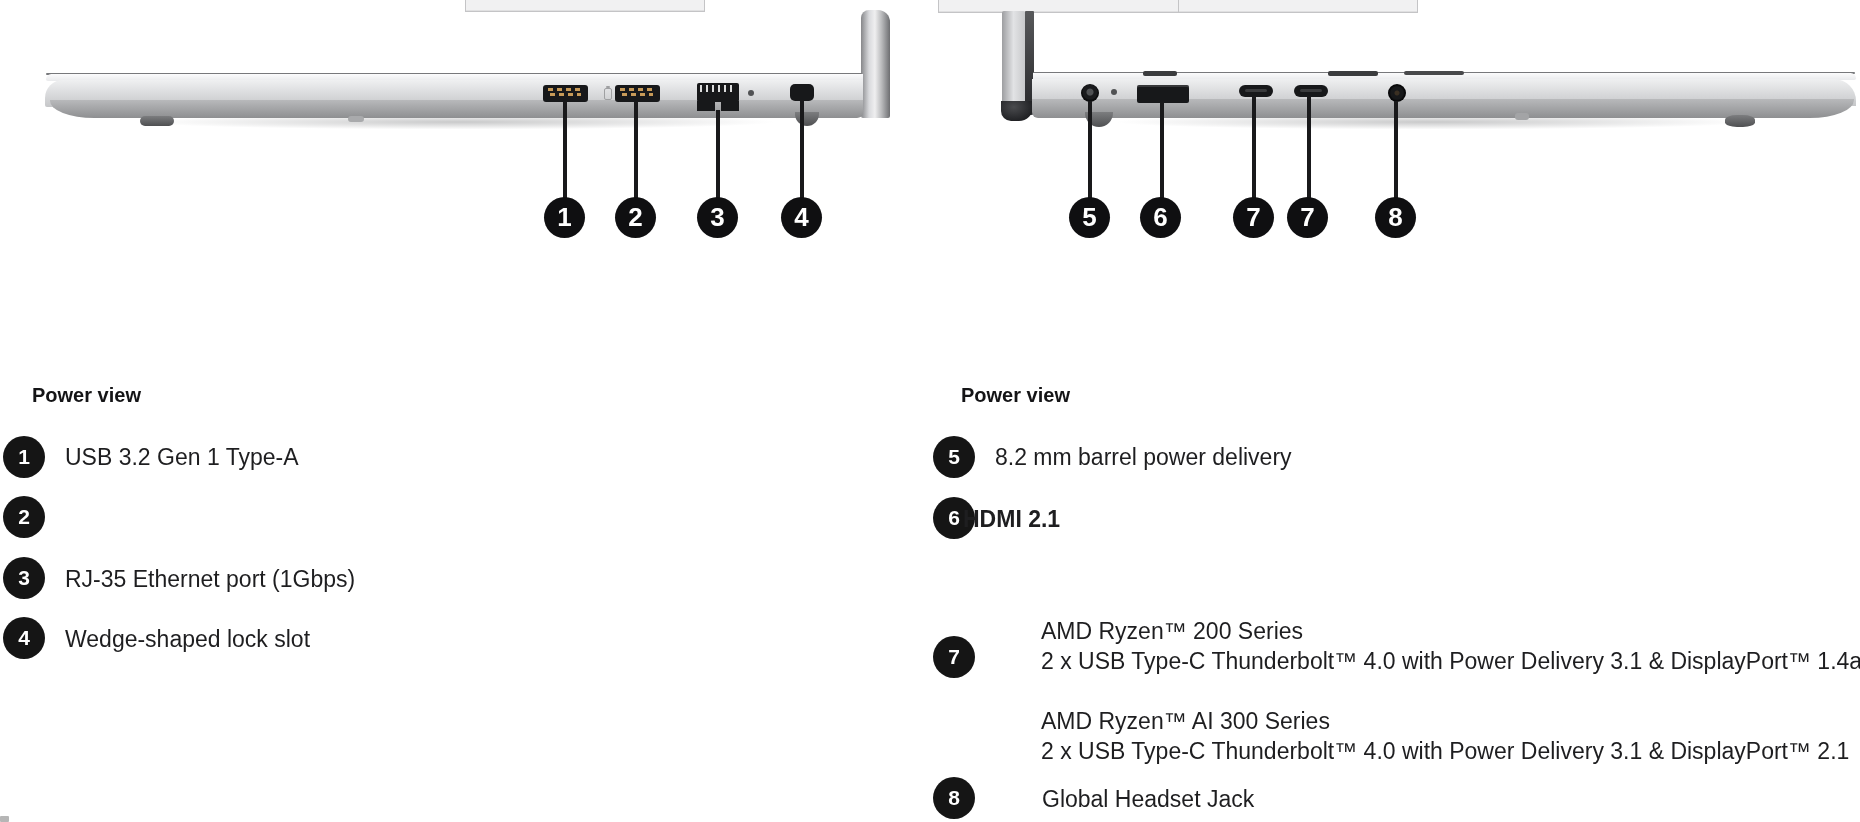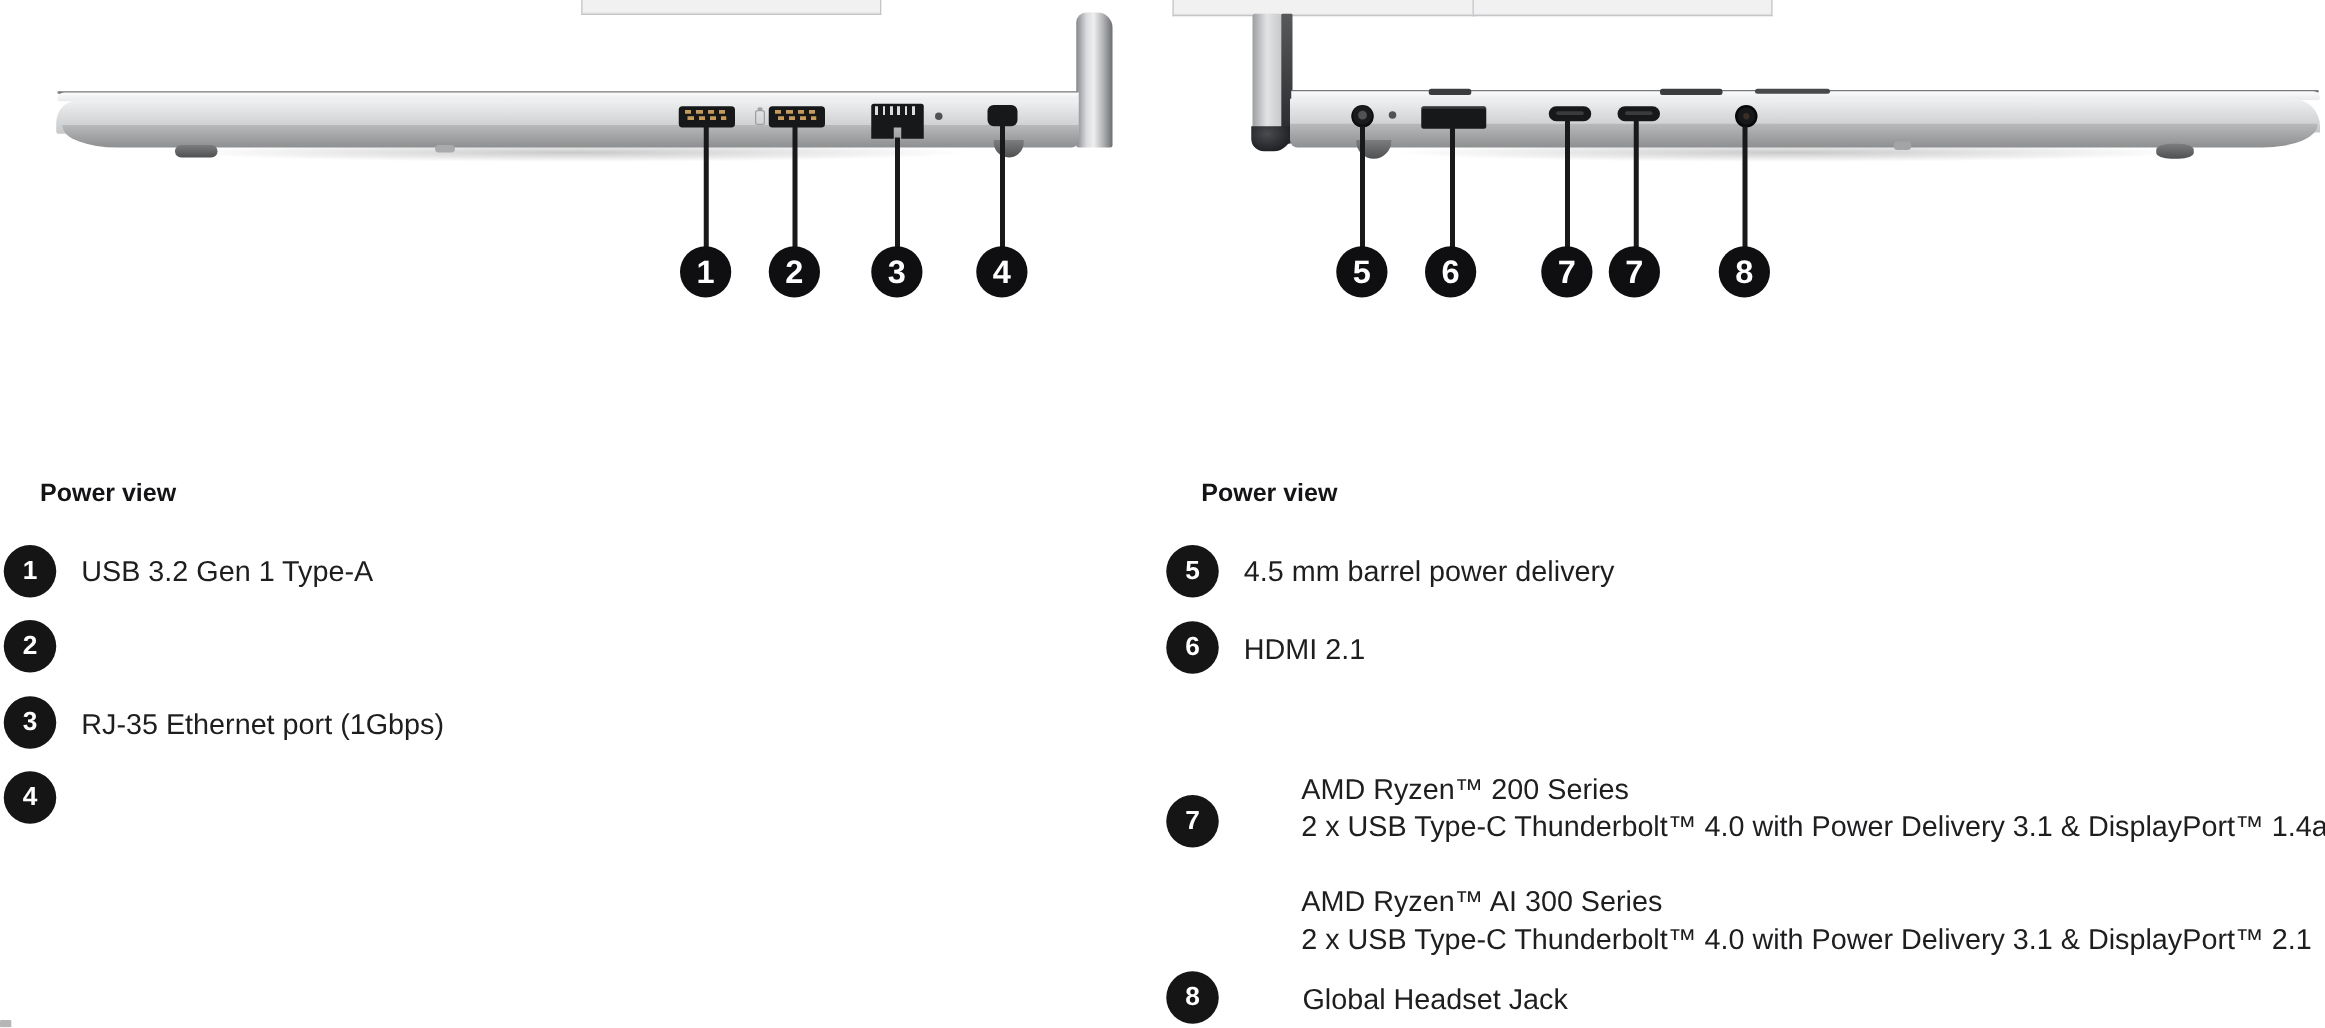--- a/index.html
+++ b/index.html
@@ -172,32 +172,33 @@
     </div>
 
   <div class="badge" style="left:3px;top:557px;">
       <span>3</span>
     </div>
   <div class="label" style="left:65px;top:566px;">RJ-35 Ethernet port (1Gbps)</div>
 
   <div class="badge" style="left:3px;top:617px;">
       <span>4</span>
     </div>
+  <div class="label" style="left:65px;top:626px;">Wedge-shaped lock slot</div>
 
   <div class="heading" style="left:961px;top:384px;">Power view</div>
 
   <div class="badge" style="left:933px;top:436px;">
       <span>5</span>
     </div>
-  <div class="label" style="left:995px;top:444px;">4.5 mm barrel power delivery</div>
+  <div class="label" style="left:995px;top:444px;">8.2 mm barrel power delivery</div>
 
   <div class="badge" style="left:933px;top:497px;">
       <span>6</span>
     </div>
-  <div class="label" style="left:995px;top:506px;">HDMI 2.1</div>
+  <div class="label" style="left:963px;top:506px;font-weight:bold;">HDMI 2.1</div>
 
   <div class="badge" style="left:933px;top:636px;">
       <span>7</span>
     </div>
   <div class="abs" style="left:1041px;top:584px;margin-top:32px;">
     <div class="mline">AMD Ryzen™ 200 Series</div>
     <div class="mline">2 x USB Type-C Thunderbolt™ 4.0 with Power Delivery 3.1 &amp; DisplayPort™ 1.4a</div>
     <div class="spacer"></div>
     <div class="mline">AMD Ryzen™ AI 300 Series</div>
     <div class="mline">2 x USB Type-C Thunderbolt™ 4.0 with Power Delivery 3.1 &amp; DisplayPort™ 2.1</div>

